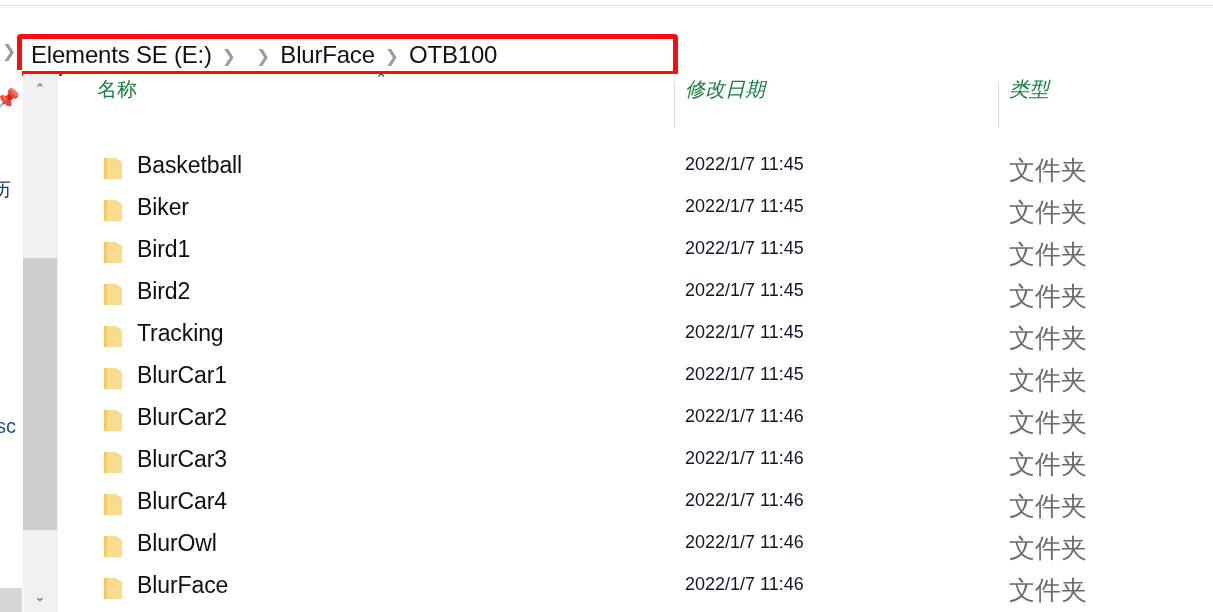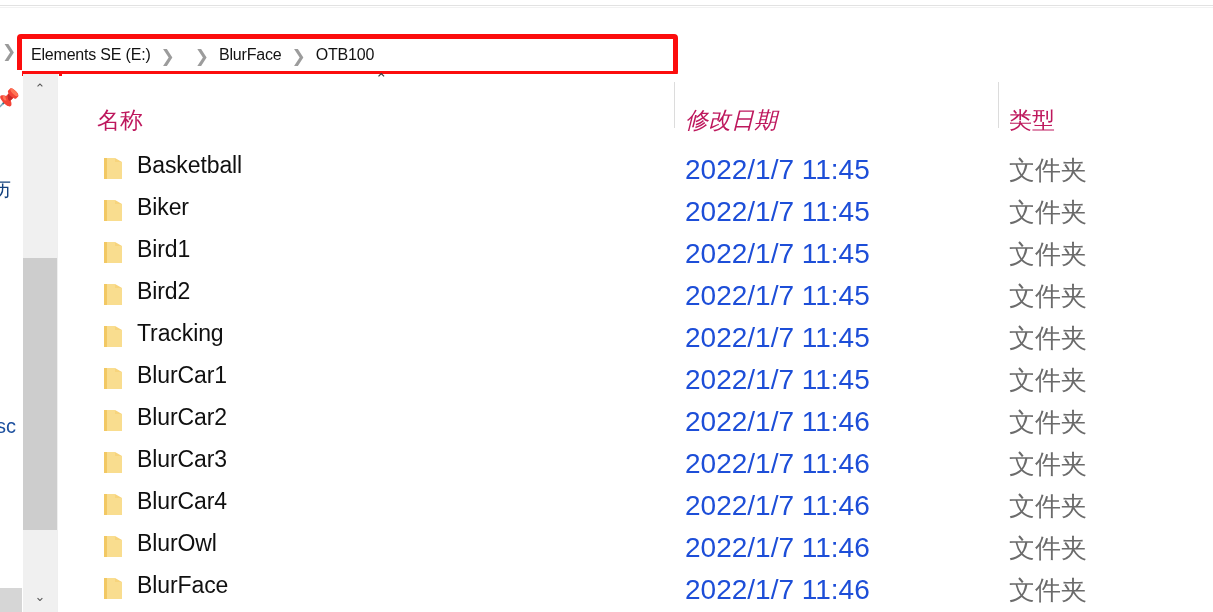--- a/index.html
+++ b/index.html
@@ -50,21 +50,21 @@
     width: 661px;
     height: 42px;
     box-sizing: border-box;
     border: 5px solid #fc0d0d;
     border-radius: 4px;
     background: #ffffff;
     display: flex;
     align-items: center;
   }
   .crumb {
-    font-size: 16px;
+    font-size: 24px;
     color: #121212;
     white-space: nowrap;
     letter-spacing: -0.2px;
   }
   .crumb:first-child { padding-left: 9px; }
   .crumb-sep {
     font-size: 17px;
     color: #9c9c9c;
     padding: 0 10px;
     font-weight: bold;
@@ -169,28 +169,28 @@
   #column-header {
     position: absolute;
     left: 62px;
     top: 74px;
     width: 1151px;
     height: 60px;
     background: #ffffff;
   }
   .col-head-label {
     position: absolute;
-    top: 31px;
-    font-size: 23px;
-    color: #be185d;
+    top: 2px;
+    font-size: 20px;
+    color: #15803d;
     white-space: nowrap;
   }
   #col-head-name { left: 35px; }
   #col-head-date { left: 623px; font-style: italic; }
-  #col-head-type { left: 947px; }
+  #col-head-type { left: 947px; font-style: italic; }
   .col-divider {
     position: absolute;
     top: 8px;
     width: 1px;
     height: 46px;
     background: #dcdcdc;
   }
   #col-divider-1 { left: 612px; }
   #col-divider-2 { left: 936px; }
   #sort-indicator {
@@ -231,22 +231,22 @@
     top: 4px;
     font-size: 23px;
     color: #101010;
     white-space: nowrap;
     letter-spacing: -0.1px;
   }
   .cell-date {
     position: absolute;
     left: 623px;
     top: 6px;
-    font-size: 28px;
-    color: #1d4ed8;
+    font-size: 18px;
+    color: #0f172a;
     white-space: nowrap;
     text-align: right;
   }
   .cell-type {
     position: absolute;
     left: 947px;
     top: 5px;
     font-size: 26px;
     color: #6b6b6b;
     white-space: nowrap;

